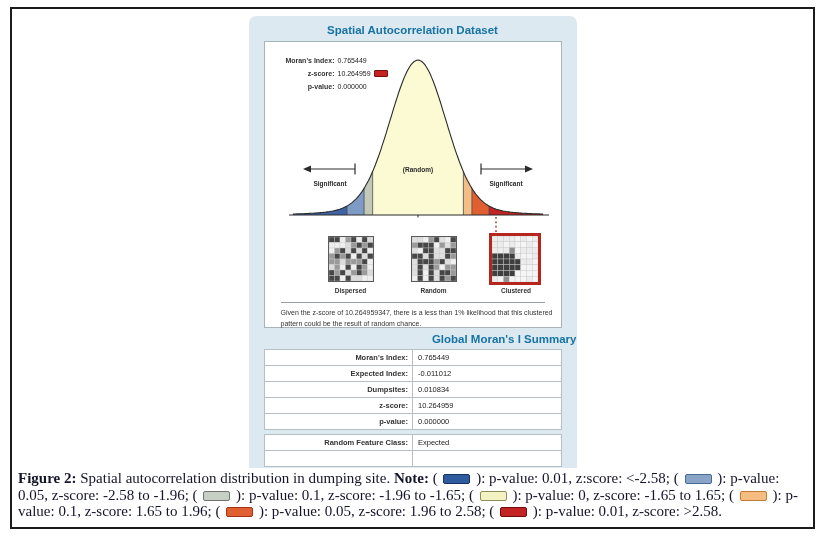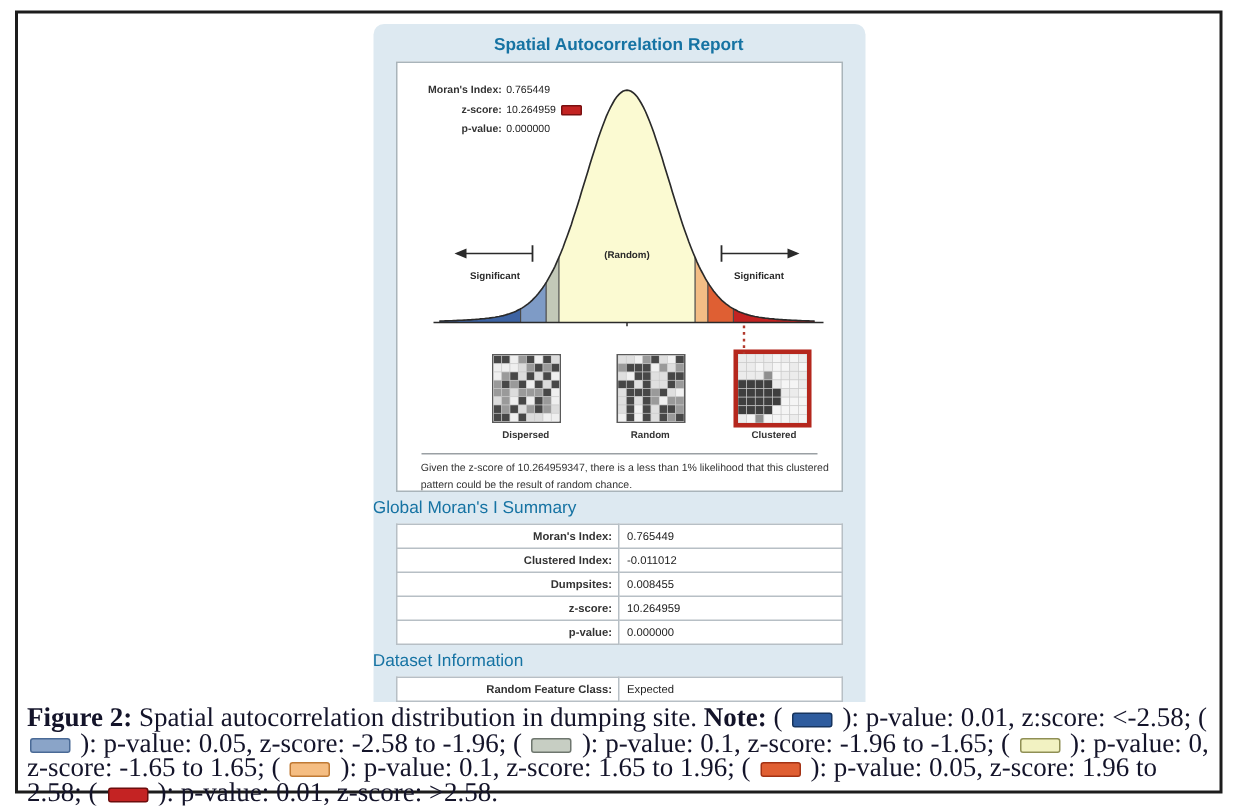--- a/index.html
+++ b/index.html
@@ -27,43 +27,43 @@
   .stat-value{margin-left:3px}
   .stat-swatch{width:12px;height:5px;border:1px solid;border-radius:1px;margin-left:3px}
   #curve-svg{position:absolute;left:0;top:8px;z-index:1}
   .thumb{position:absolute;top:194px}
   .thumb-frame{width:46px;height:46px;border:1px solid #5a5a5a;box-sizing:border-box;background:#f2f2f2}
   .thumb.highlight .thumb-frame{width:52px;height:52px;border:3px solid #b5271d;margin:-3px 0 0 -3px}
   .thumb-label{position:absolute;top:51px;left:50%;transform:translateX(-50%);
     font-size:6.5px;font-weight:bold;color:#333;white-space:nowrap}
   .divider{position:absolute;top:260px;left:16px;right:16px;border-top:1px solid #9aa0a4}
   .explain{position:absolute;top:266px;left:16px;right:8px;font-size:7px;line-height:10.5px;color:#333}
-  .section-title{text-align:left;font-weight:normal;font-size:11.5px;color:#1673a3;margin-top:5px}
+  .section-title{text-align:right;font-weight:bold;font-size:11.5px;color:#1673a3;margin-top:5px}
   table.kv{border-collapse:collapse;margin:4px auto 0;width:298px;background:#fff}
   table.kv td{border:1px solid #b7bfc5;height:15px;font-size:7.5px;padding:0;vertical-align:middle}
   table.kv td.k{width:50%;text-align:right;font-weight:bold;color:#333;padding-right:4px}
   table.kv td.v{padding-left:5px;color:#222}
   
   .caption{
     position:absolute;left:6px;right:6px;top:461px;
     font-family:"Liberation Serif","DejaVu Serif",serif;
-    font-size:18px;line-height:16.5px;color:#14142a;
+    font-size:15px;line-height:16.5px;color:#14142a;
   }
   .caption .b{font-weight:bold}
   .cap-swatch{display:inline-block;width:25px;height:8px;border:1.5px solid;border-radius:2px;
     vertical-align:-1px;margin:0 2px}
 </style>
 </head>
 <body>
 
 <div class="frame">
 
   <div class="panel">
 
-    <div class="report-title">Spatial Autocorrelation Report</div>
+    <div class="report-title">Spatial Autocorrelation Dataset</div>
 
     <div class="report-box">
 
       <div class="stats">
         <div class="stat-row">
           <span class="stat-label">Moran's Index:</span>
           <span class="stat-value">0.765449</span>
         </div>
         <div class="stat-row">
           <span class="stat-label">z-score:</span>
@@ -331,39 +331,38 @@
 
     <div class="section-title">Global Moran's I Summary</div>
 
     <table class="kv">
       <tbody>
         <tr>
           <td class="k">Moran's Index:</td>
           <td class="v">0.765449</td>
         </tr>
         <tr>
-          <td class="k">Clustered Index:</td>
+          <td class="k">Expected Index:</td>
           <td class="v">-0.011012</td>
         </tr>
         <tr>
           <td class="k">Dumpsites:</td>
-          <td class="v">0.008455</td>
+          <td class="v">0.010834</td>
         </tr>
         <tr>
           <td class="k">z-score:</td>
           <td class="v">10.264959</td>
         </tr>
         <tr>
           <td class="k">p-value:</td>
           <td class="v">0.000000</td>
         </tr>
       </tbody>
     </table>
 
-    <div class="section-title">Dataset Information</div>
 
     <table class="kv">
       <tbody>
         <tr>
           <td class="k">Random Feature Class:</td>
           <td class="v">Expected</td>
         </tr>
         <tr>
           <td class="k"></td>
           <td class="v"></td>

